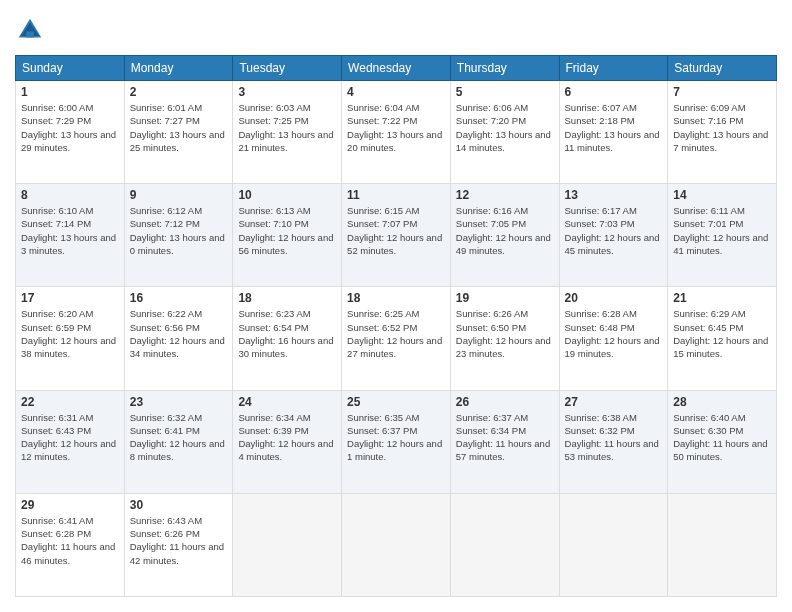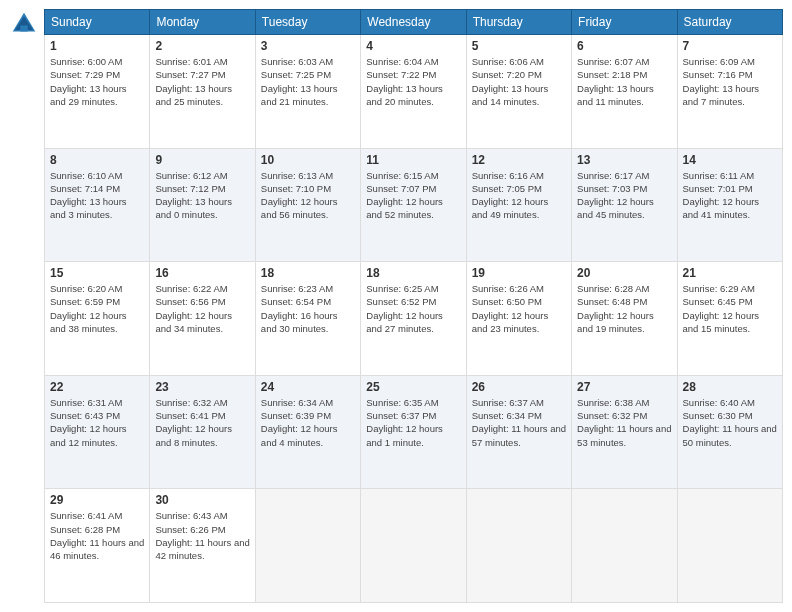--- a/index.html
+++ b/index.html
@@ -7,22 +7,23 @@
       font-family: Arial, sans-serif;
       background: #fff;
       width: 792px;
       height: 612px;
       overflow: hidden;
       font-size: 11px;
     }
     .page {
       width: 792px;
       height: 612px;
-      padding: 9px;
+      padding: 15px;
       display: flex;
+      flex-direction: column;
     }
     .header {
       display: flex;
       justify-content: space-between;
       align-items: flex-start;
       margin-bottom: 10px;
     }
     .logo {
       display: flex;
       align-items: center;
@@ -247,21 +248,21 @@
         <span class="day-num">14</span>
         <div class="day-info">
           <span>Sunrise: 6:11 AM</span><br>
           <span>Sunset: 7:01 PM</span><br>
           <span>Daylight: 12 hours and 41 minutes.</span>
         </div>
       </td>
         </tr>
         <tr>
           <td>
-        <span class="day-num">15</span>
+        <span class="day-num">17</span>
         <div class="day-info">
           <span>Sunrise: 6:20 AM</span><br>
           <span>Sunset: 6:59 PM</span><br>
           <span>Daylight: 12 hours and 38 minutes.</span>
         </div>
       </td>
           <td>
         <span class="day-num">16</span>
         <div class="day-info">
           <span>Sunrise: 6:22 AM</span><br>

